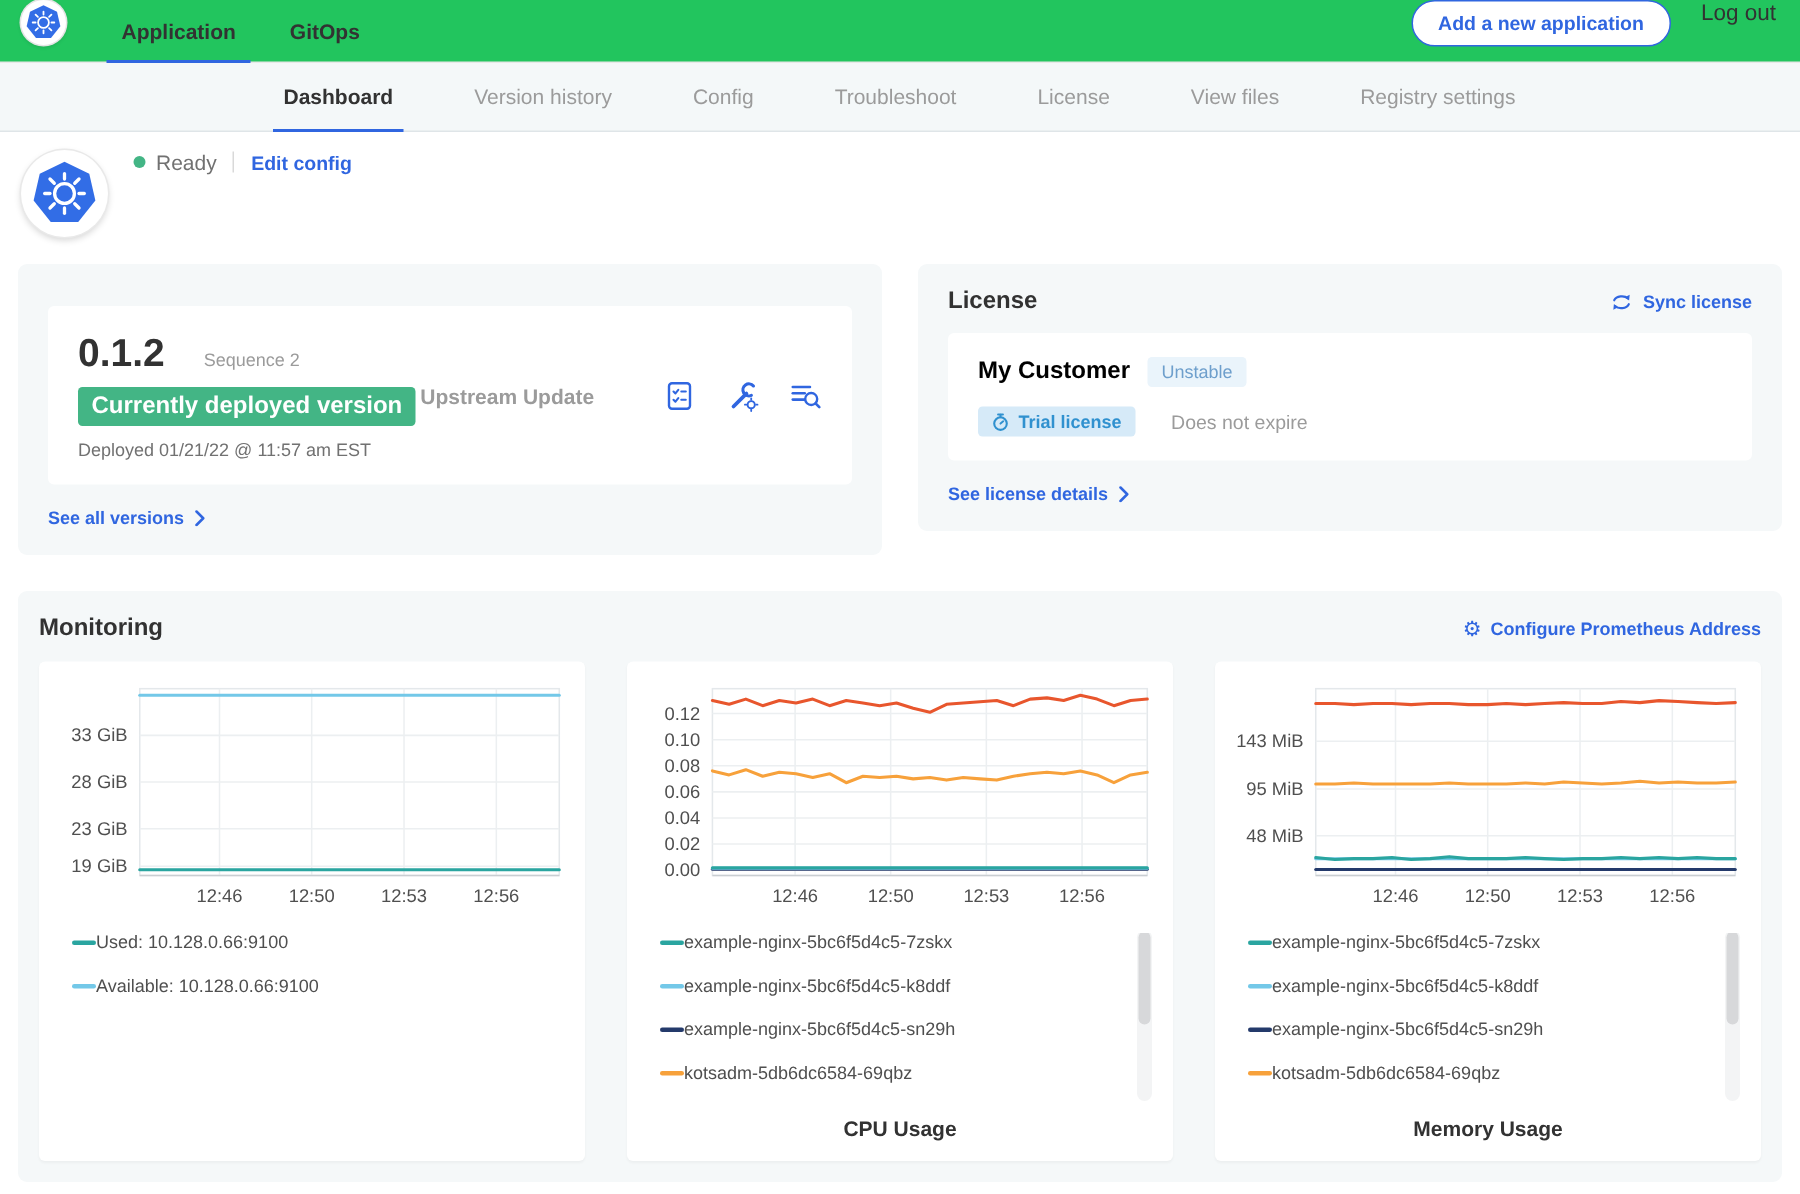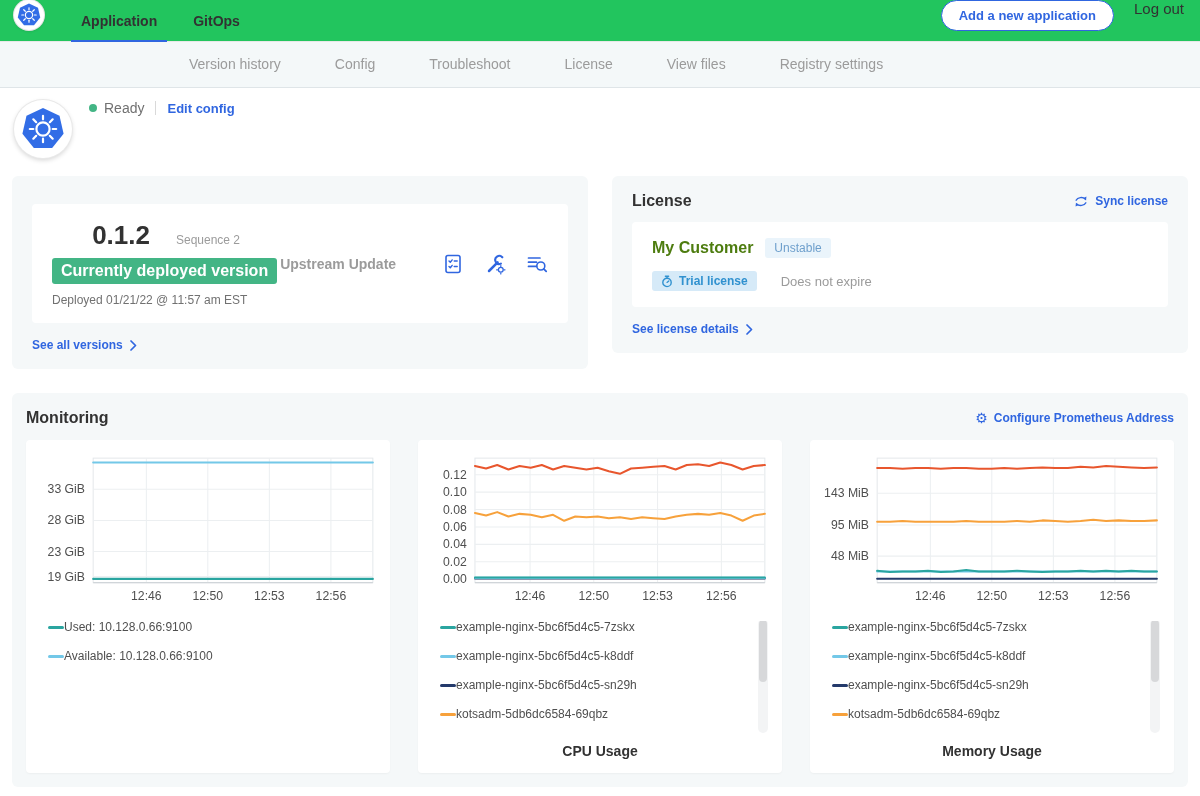--- a/index.html
+++ b/index.html
@@ -33,31 +33,31 @@
   .edit-config { color:#3066e0; font-size:13px; font-weight:700; cursor:pointer; }
   
   .cards-row { display:flex; gap:24px; padding:2px 12px 0; align-items:flex-start; }
   .panel { background:#f5f8f9; border-radius:6px; padding:16px 20px; flex:1; }
   .panel-head { display:flex; align-items:center; }
   .panel-title { font-size:16px; font-weight:700; color:#323232; flex:1; }
   .head-link { display:flex; align-items:center; gap:6px; color:#3066e0; font-size:12px; font-weight:700; margin-left:24px; cursor:pointer; white-space:nowrap; }
   .inner-box { background:#fff; border-radius:4px; margin-top:12px; padding:16px 20px; }
   .version-box { display:flex; align-items:center; }
   .v-left { width:46%; }
-  .v-num-row { display:flex; align-items:baseline; gap:26px;justify-content:center; }
+  .v-num-row { display:flex; align-items:baseline; gap:26px; }
   .v-num { font-size:26px; font-weight:700; color:#323232; }
   .v-seq { font-size:12px; color:#9b9b9b; }
   .v-badge { display:inline-block; background:#43b585; color:#fff; font-size:16px; font-weight:700; padding:4px 9px; border-radius:3px; margin:7px 0 9px; }
   .v-deployed { font-size:12px; color:#717171; }
   .v-source { flex:1; font-size:14px; color:#9b9b9b; font-weight:600; }
   .v-actions { display:flex; gap:20px; align-items:center; }
   .v-actions .act { cursor:pointer; display:flex; }
   .see-link { display:inline-flex; align-items:center; gap:7px; color:#3066e0; font-size:12px; font-weight:700; margin-top:15px; cursor:pointer; }
   .lic-row1 { display:flex; align-items:center; gap:12px; }
-  .lic-name { font-size:16px; font-weight:700; color:#4d7c0f; }
+  .lic-name { font-size:16px; font-weight:700; color:#000000; }
   .chan-badge { background:#eaf4fb; color:#6e9fcc; font-size:12px; padding:3px 9px; border-radius:3px; }
   .lic-row2 { display:flex; align-items:center; gap:24px; margin-top:13px; }
   .trial-badge { display:inline-flex; gap:6px; align-items:center; background:#d6eaf8; color:#3091cf; font-size:12px; font-weight:700; padding:3px 9px; border-radius:3px; }
   .expiry { font-size:13px; color:#9b9b9b; }
   
   .monitoring { margin:24px 12px 0; background:#f5f8f9; border-radius:6px; padding:16px 14px 14px; }
   .charts-row { display:flex; gap:28px; margin-top:13px; }
   .chart-card { flex:1; background:#fff; border-radius:4px; padding:12px 10px 14px; position:relative; box-shadow:0 1px 2px rgba(0,0,0,.04); }
   .chart-card svg.plot { display:block; width:100%; height:auto; }
   .legend { margin:14px 0 0 12px; height:116px; position:relative; overflow:hidden; }
@@ -90,20 +90,21 @@
     </svg>
   </div>
   <div class="topnav-tab active">Application</div>
   <div class="topnav-tab">GitOps</div>
   <div class="topnav-spacer"></div>
   <button class="add-app-btn">Add a new application</button>
   <div class="logout">Log out</div>
 </div>
 
 <div class="subnav" id="subnav">
+    <div class="subnav-tab active">Dashboard</div>
     <div class="subnav-tab">Version history</div>
     <div class="subnav-tab">Config</div>
     <div class="subnav-tab">Troubleshoot</div>
     <div class="subnav-tab">License</div>
     <div class="subnav-tab">View files</div>
     <div class="subnav-tab">Registry settings</div>
   </div>
 
 <div class="app-header">
   <div class="app-avatar">

